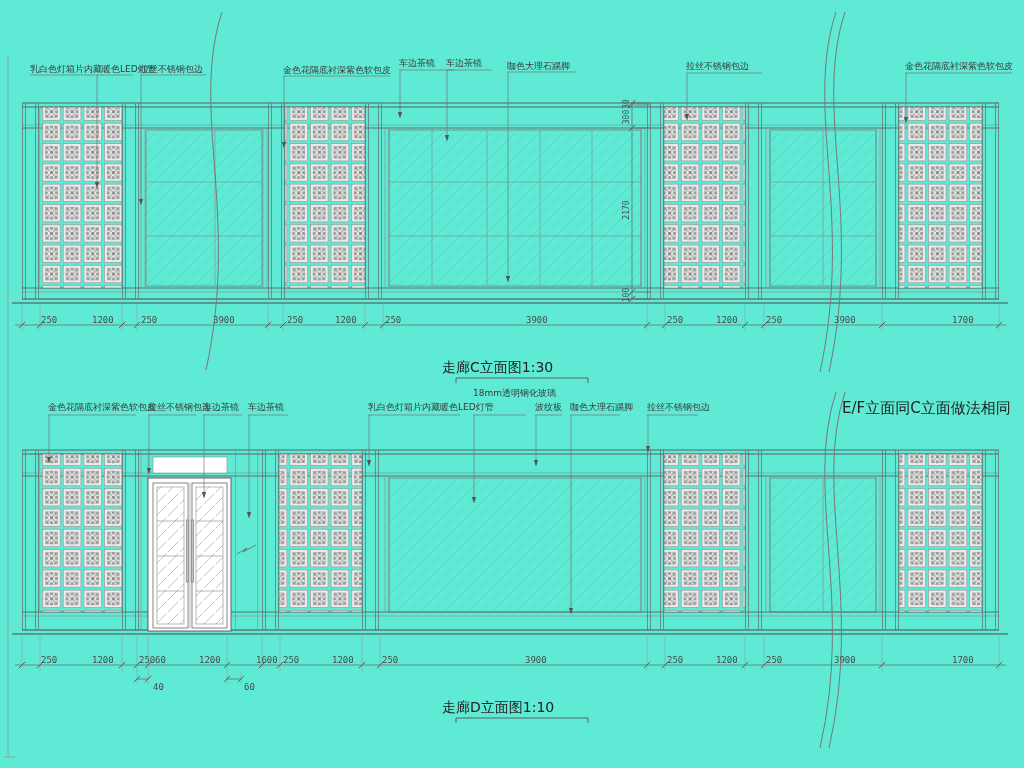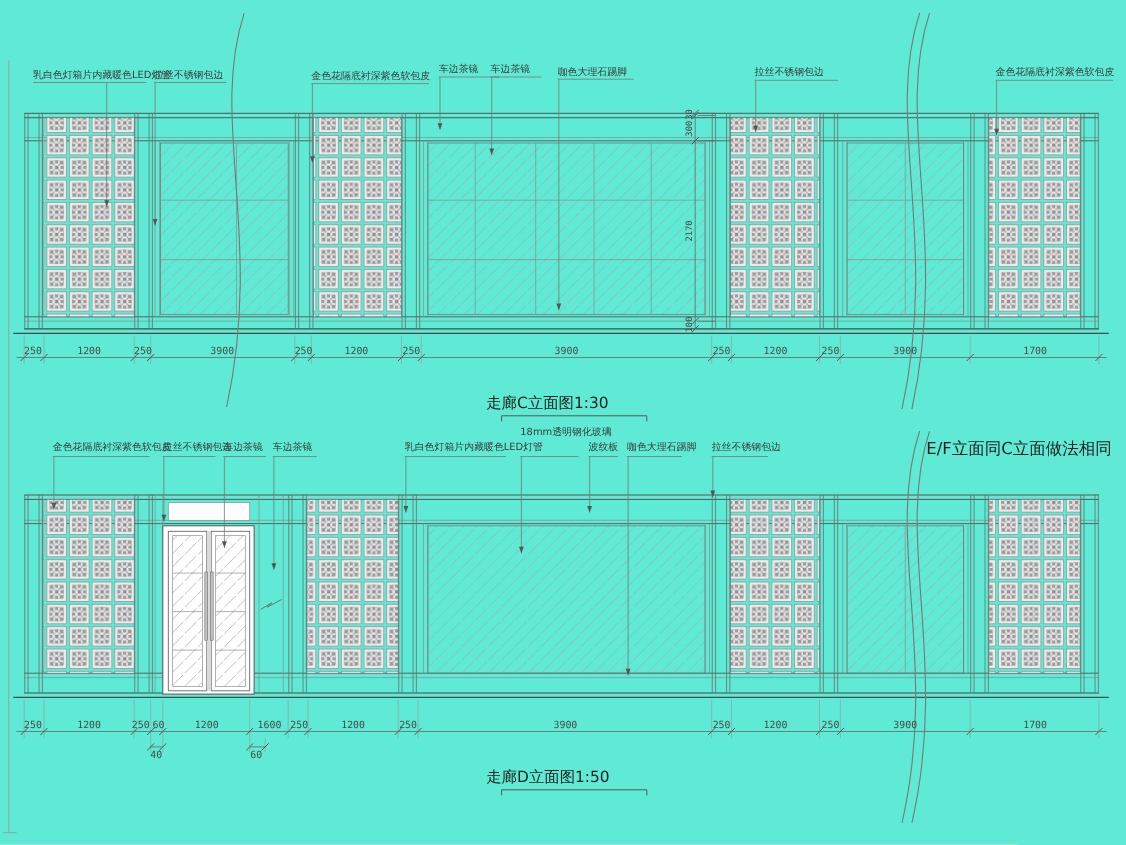--- a/index.html
+++ b/index.html
@@ -1,22 +1,22 @@
 <!DOCTYPE html>
 <html><head>
 <meta charset="utf-8">
 <style>
   html,body{margin:0;padding:0;background:#e9e9e9;}
   .stage{position:relative;width:1024px;height:768px;background:#5eead4;overflow:hidden;
          font-family:"DejaVu Sans","Liberation Sans",sans-serif;}
   .stage svg{position:absolute;left:0;top:0;}
   .co{position:absolute;font-size:9px;line-height:11px;color:#3a3a3a;white-space:nowrap;}
-  .dim{position:absolute;width:44px;margin-left:-22px;text-align:center;
+  .dim{position:absolute;width:44px;margin-left:-22px;
        font-family:"DejaVu Sans Mono","Liberation Mono",monospace;
-       font-size:9px;line-height:10px;color:#4a4a4a;white-space:nowrap;}
+       font-size:9px;line-height:10px;color:#4a4a4a;white-space:nowrap;padding-left:33px;}
   .vdim{position:absolute;width:36px;height:10px;text-align:center;
         font-family:"DejaVu Sans Mono","Liberation Mono",monospace;
         font-size:8px;line-height:10px;color:#4a4a4a;transform:rotate(-90deg);}
   .title{position:absolute;font-size:14px;line-height:17px;color:#222;white-space:nowrap;
          width:160px;margin-left:-80px;}
   .note{position:absolute;font-size:15px;line-height:18px;color:#222;white-space:nowrap;}
 </style>
 </head>
 <body>
 
@@ -292,15 +292,15 @@
   <div class="dim" style="left:514px;top:655px">3900</div>
   <div class="dim" style="left:656px;top:655px">250</div>
   <div class="dim" style="left:705px;top:655px">1200</div>
   <div class="dim" style="left:755px;top:655px">250</div>
   <div class="dim" style="left:823px;top:655px">3900</div>
   <div class="dim" style="left:941px;top:655px">1700</div>
 
   <div class="dim" style="left:142px;top:682px">40</div>
   <div class="dim" style="left:233px;top:682px">60</div>
 
-  <div class="title" style="left:522px;top:699px">走廊D立面图1:50</div>
+  <div class="title" style="left:522px;top:699px">走廊D立面图1:10</div>
 
 </div>
 
 </body></html>

